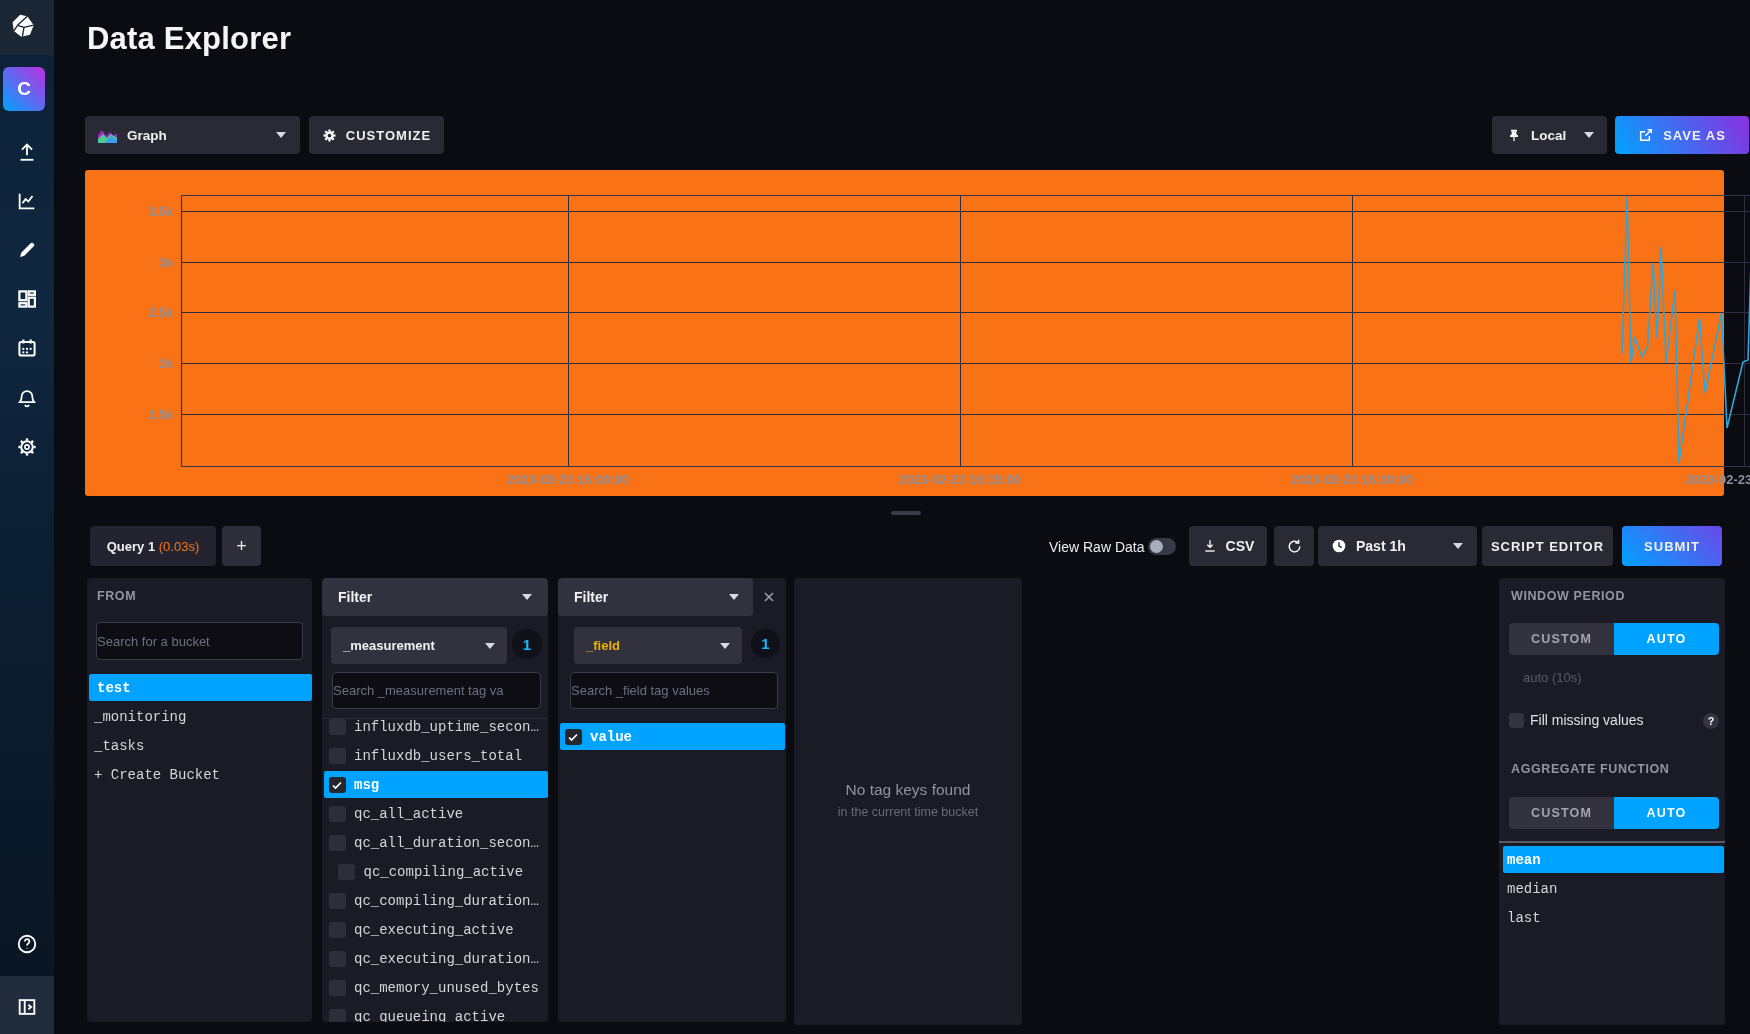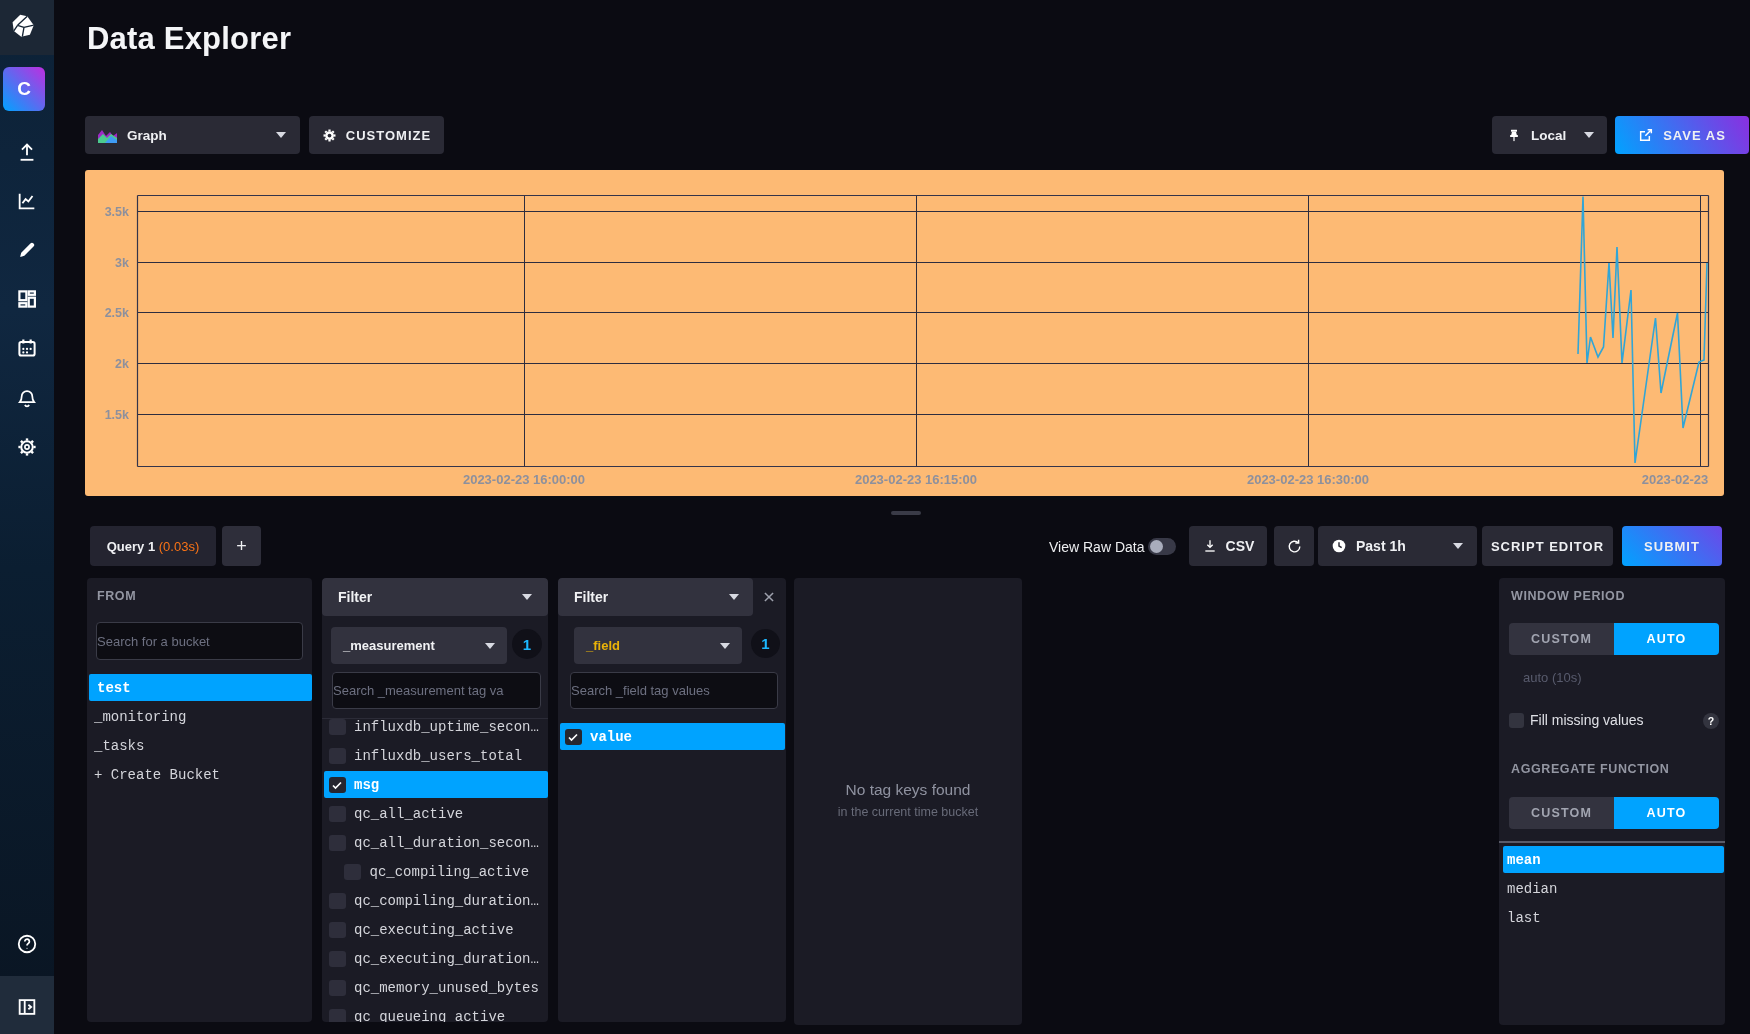--- a/index.html
+++ b/index.html
@@ -141,21 +141,21 @@
 </div>
 <div class="btn caps" style="left:1615px;top:116px;width:134px;height:38px;gap:9px;
   background:linear-gradient(60deg,#00a3ff,#8a2fe0);">
   <svg width="16" height="16" viewBox="0 0 24 24" fill="none" stroke="#fff" stroke-width="2.2">
     <path d="M17 13.5V20H4V7h6.5"></path>
       <path d="M11 13L20 4"></path>
       <path d="M14.5 4H20v5.5"></path>
   </svg>
   SAVE AS</div>
 
-<div class="abs" style="left:85px;top:170px;width:1639px;height:326px;background:#fdba74;border-radius:3px;">
+<div class="abs" style="left:85px;top:170px;width:1639px;height:326px;background:#f97316;border-radius:3px;padding-left:44px;">
 <svg width="1639" height="326">
   <g stroke="#2d2d3f" stroke-width="1">
     <line x1="52.5" y1="41.5" x2="1623.5" y2="41.5"></line>
     <line x1="52.5" y1="92.5" x2="1623.5" y2="92.5"></line>
     <line x1="52.5" y1="142.5" x2="1623.5" y2="142.5"></line>
     <line x1="52.5" y1="193.5" x2="1623.5" y2="193.5"></line>
     <line x1="52.5" y1="244.5" x2="1623.5" y2="244.5"></line>
     <line x1="439.5" y1="25.5" x2="439.5" y2="296.5"></line>
     <line x1="831.5" y1="25.5" x2="831.5" y2="296.5"></line>
     <line x1="1223.5" y1="25.5" x2="1223.5" y2="296.5"></line>
@@ -245,21 +245,21 @@
   <div class="abs" style="left:0;top:140px;width:226px;border-top:1px solid #2b2b37;"></div>
   <div class="row" style="left:1.5px;top:135px;width:224.5px;height:27px;padding-left:5px;"><span class="cb"></span>influxdb_uptime_secon…</div>
   <div class="row" style="left:1.5px;top:164px;width:224.5px;height:27px;padding-left:5px;"><span class="cb"></span>influxdb_users_total</div>
   <div class="row sel" style="left:1.5px;top:193px;width:224.5px;height:27px;padding-left:5px;"><span class="cb on">
     <svg width="12" height="12" viewBox="0 0 24 24" fill="none" stroke="#fff" stroke-width="3.4">
           <path d="M4 13l5 5L20 7"></path>
         </svg>
   </span>msg</div>
   <div class="row" style="left:1.5px;top:222px;width:224.5px;height:27px;padding-left:5px;"><span class="cb"></span>qc_all_active</div>
   <div class="row" style="left:1.5px;top:251px;width:224.5px;height:27px;padding-left:5px;"><span class="cb"></span>qc_all_duration_secon…</div>
-  <div class="row" style="left:17px;top:280px;width:224.5px;height:27px;padding-left:5px;text-align:right;"><span class="cb"></span>qc_compiling_active</div>
+  <div class="row" style="left:11px;top:280px;width:224.5px;height:27px;padding-left:5px;text-align:right;"><span class="cb"></span>qc_compiling_active</div>
   <div class="row" style="left:1.5px;top:309px;width:224.5px;height:27px;padding-left:5px;"><span class="cb"></span>qc_compiling_duration…</div>
   <div class="row" style="left:1.5px;top:338px;width:224.5px;height:27px;padding-left:5px;"><span class="cb"></span>qc_executing_active</div>
   <div class="row" style="left:1.5px;top:367px;width:224.5px;height:27px;padding-left:5px;"><span class="cb"></span>qc_executing_duration…</div>
   <div class="row" style="left:1.5px;top:396px;width:224.5px;height:27px;padding-left:5px;"><span class="cb"></span>qc_memory_unused_bytes</div>
   <div class="row" style="left:1.5px;top:425px;width:224.5px;height:27px;padding-left:5px;"><span class="cb"></span>qc_queueing_active</div>
 </div>
 
 <div class="panel" style="left:558px;top:578px;width:228px;height:444px;overflow:hidden;">
   <div class="abs" style="left:0;top:0;width:195px;height:38px;background:#32323e;border-radius:4px;
     display:flex;align-items:center;">

